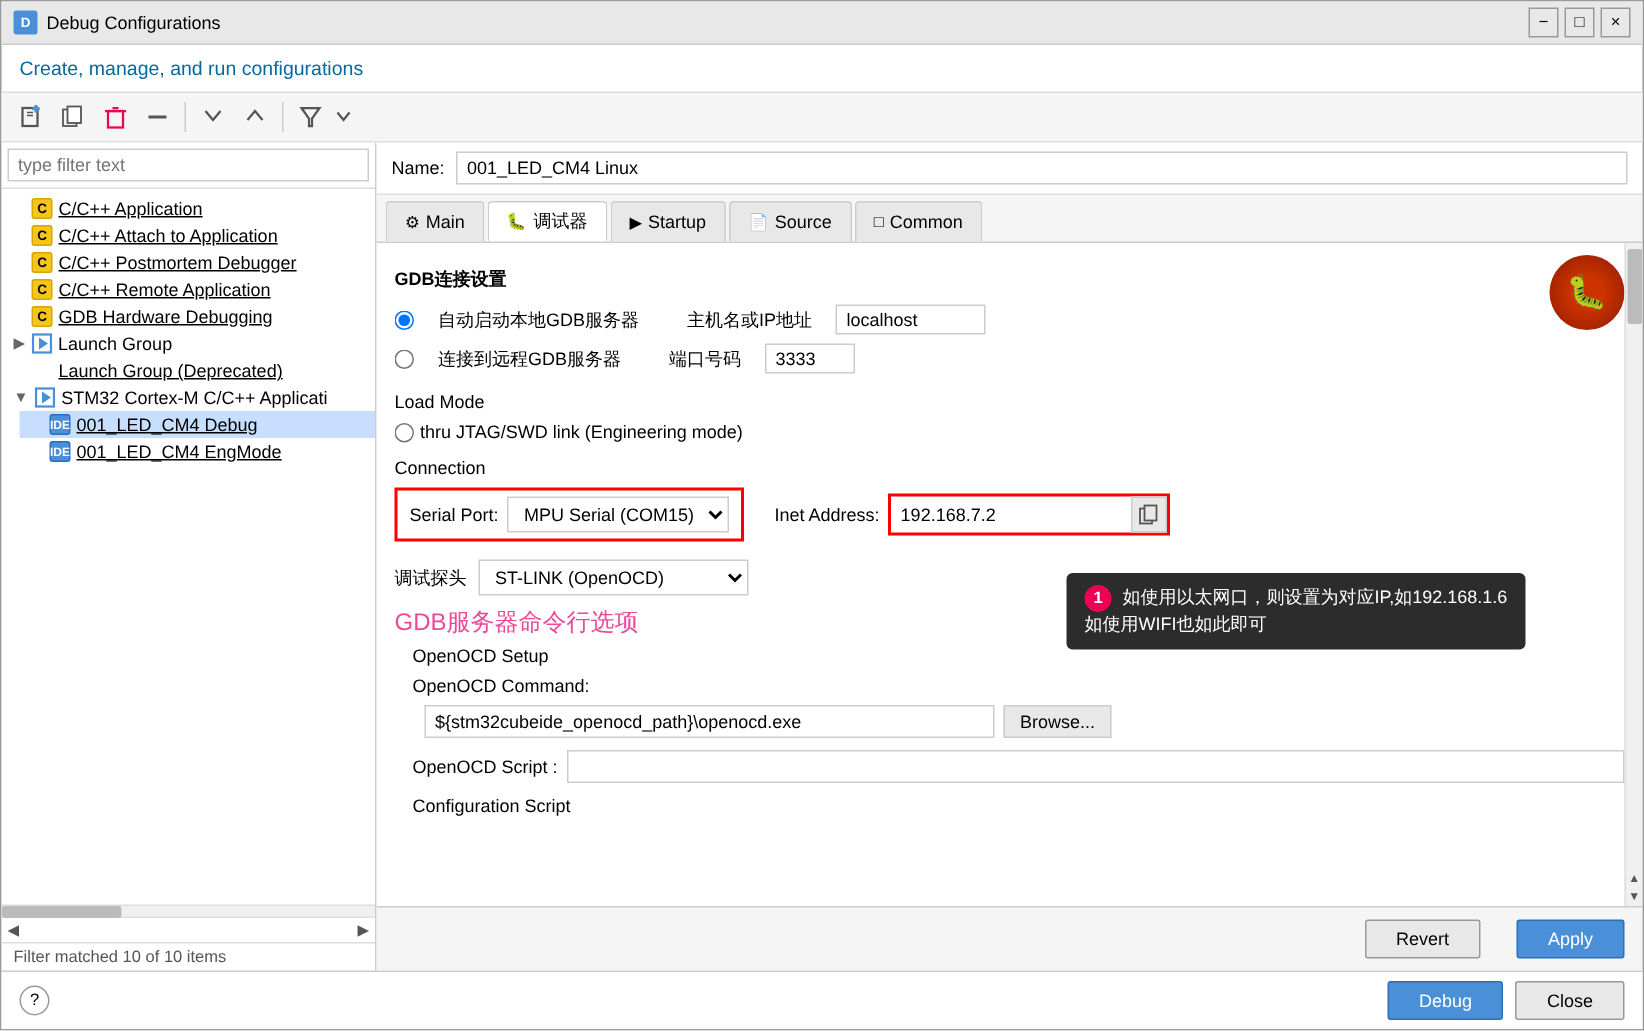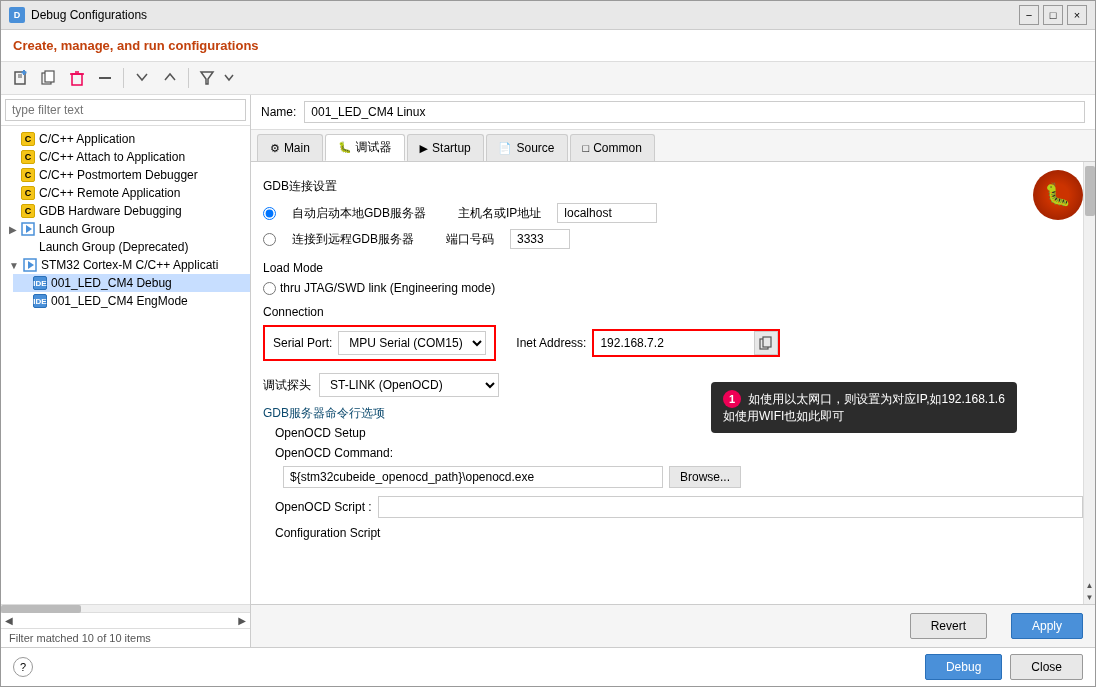--- a/index.html
+++ b/index.html
@@ -8,39 +8,39 @@
     .window { width: 1096px; height: 687px; background: #fff; border: 1px solid #999; display: flex; flex-direction: column; }
 
     .title-bar { background: #e8e8e8; padding: 4px 8px; display: flex; align-items: center; justify-content: space-between; border-bottom: 1px solid #ccc; min-height: 28px; }
     .title-bar-left { display: flex; align-items: center; gap: 6px; }
     .title-bar-icon { width: 16px; height: 16px; background: #4a90d9; border-radius: 2px; display: flex; align-items: center; justify-content: center; color: #fff; font-size: 9px; font-weight: bold; }
     .title-bar-text { font-size: 12px; font-weight: normal; }
     .title-bar-controls { display: flex; gap: 4px; }
     .title-btn { width: 20px; height: 20px; border: 1px solid #999; background: #e8e8e8; cursor: pointer; display: flex; align-items: center; justify-content: center; font-size: 11px; }
 
     .header-section { padding: 8px 12px; border-bottom: 1px solid #ddd; }
-    .header-title { font-size: 13px; font-weight: bold; color: #c2410c; }
+    .header-title { font-size: 13px; font-weight: normal; color: #0369a1; }
 
     .toolbar { padding: 4px 8px; border-bottom: 1px solid #ddd; display: flex; gap: 4px; align-items: center; background: #f5f5f5; }
     .toolbar-btn { width: 24px; height: 24px; border: 1px solid transparent; background: transparent; cursor: pointer; display: flex; align-items: center; justify-content: center; border-radius: 2px; }
     .toolbar-sep { width: 1px; height: 20px; background: #ccc; margin: 0 2px; }
 
     .main-content { display: flex; flex: 1; overflow: hidden; }
 
     .left-panel { width: 250px; border-right: 1px solid #ccc; display: flex; flex-direction: column; background: #fff; }
     .filter-input-wrap { padding: 4px; border-bottom: 1px solid #ddd; }
     .filter-input { width: 100%; border: 1px solid #ccc; padding: 3px 6px; font-size: 12px; color: #888; }
 
     .tree { flex: 1; overflow-y: auto; padding: 4px 0; }
     .tree-item { padding: 2px 8px 2px 20px; cursor: pointer; display: flex; align-items: center; gap: 4px; white-space: nowrap; }
     .tree-item.selected { background: #c7deff; }
     .tree-item .item-icon { width: 14px; height: 14px; font-size: 11px; display: flex; align-items: center; justify-content: center; font-weight: bold; border: 1px solid; border-radius: 2px; flex-shrink: 0; }
     .tree-item .item-icon.c-icon { background: #f5c518; border-color: #d4a800; color: #000; font-size: 9px; }
     .tree-item .item-icon.ide-icon { background: #4a90d9; border-color: #2a70b9; color: #fff; font-size: 8px; }
-    .tree-item .item-text { font-size: 12px; }
+    .tree-item .item-text { font-size: 12px; text-decoration: underline; }
     .tree-group { padding: 2px 8px 2px 8px; cursor: pointer; display: flex; align-items: center; gap: 4px; }
     .tree-group .arrow { font-size: 10px; color: #666; }
     .tree-group .group-icon { width: 14px; height: 14px; display: flex; align-items: center; justify-content: center; }
     .tree-expand { padding-left: 12px; }
 
     .left-panel-bottom { display: flex; flex-direction: column; border-top: 1px solid #ddd; }
     .scrollbar-area { height: 8px; background: #f0f0f0; border-bottom: 1px solid #ddd; position: relative; }
     .scrollbar-thumb { height: 8px; width: 80px; background: #bbb; position: absolute; top: 0; left: 0; border-radius: 2px; }
     .left-arrows { display: flex; justify-content: space-between; padding: 2px 4px; }
     .left-arrow-btn { cursor: pointer; color: #555; font-size: 10px; }
@@ -52,21 +52,21 @@
     .name-label { font-size: 12px; font-weight: normal; }
     .name-input { flex: 1; border: 1px solid #ccc; padding: 3px 6px; font-size: 12px; }
 
     .tabs { display: flex; border-bottom: 1px solid #ccc; background: #f5f5f5; padding: 4px 6px 0; gap: 2px; }
     .tab { padding: 4px 12px; border: 1px solid #ccc; border-bottom: none; background: #e8e8e8; cursor: pointer; font-size: 12px; border-radius: 3px 3px 0 0; display: flex; align-items: center; gap: 4px; }
     .tab.active { background: #fff; border-bottom: 1px solid #fff; position: relative; z-index: 1; }
     .tab-icon { font-size: 11px; }
 
     .config-area { flex: 1; overflow-y: auto; padding: 12px; background: #fff; position: relative; }
 
-    .section-title { font-size: 12px; font-weight: normal; margin-bottom: 8px; margin-top: 4px; }
+    .section-title { font-size: 12px; font-weight: bold; margin-bottom: 8px; margin-top: 4px; }
     .section-group { margin-bottom: 12px; }
 
     .radio-row { display: flex; align-items: center; gap: 16px; margin-bottom: 6px; }
     .radio-row input[type=radio] { margin: 0; }
     .radio-row label { font-size: 12px; }
     .field-input { border: 1px solid #ccc; padding: 2px 6px; font-size: 12px; }
 
     .load-mode-section { margin-bottom: 10px; }
     .load-mode-label { font-size: 12px; font-weight: normal; margin-bottom: 6px; }
     .radio-options { display: flex; align-items: center; gap: 20px; }
@@ -114,21 +114,21 @@
     .footer-bar { padding: 6px 12px; border-top: 1px solid #ccc; display: flex; justify-content: space-between; align-items: center; background: #fff; }
     .footer-left { display: flex; gap: 8px; align-items: center; }
     .footer-help { width: 20px; height: 20px; border: 1px solid #999; border-radius: 50%; display: flex; align-items: center; justify-content: center; font-size: 11px; cursor: pointer; }
     .footer-debug-btn { padding: 5px 20px; border: 1px solid #2a70b9; background: #4a90d9; color: #fff; cursor: pointer; font-size: 12px; border-radius: 2px; }
     .footer-close-btn { padding: 5px 20px; border: 1px solid #999; background: #e8e8e8; cursor: pointer; font-size: 12px; border-radius: 2px; }
     .footer-right { display: flex; gap: 8px; }
 
     .bug-icon { position: absolute; top: 8px; right: 12px; }
     .bug-circle { width: 50px; height: 50px; background: radial-gradient(circle, #cc3300 30%, #8b1a00 100%); border-radius: 50%; display: flex; align-items: center; justify-content: center; color: #ffcc00; font-size: 22px; }
 
-    .gdb-section-title { font-size: 12px; font-weight: normal; color: #0c4a6e; margin-bottom: 4px; }
+    .gdb-section-title { font-size: 16px; font-weight: normal; color: #ec4899; margin-bottom: 4px; }
   </style>
 </head>
 <body>
 
 <div class="window">
 
   <div class="title-bar">
     <div class="title-bar-left">
       <div class="title-bar-icon">D</div>
       <span class="title-bar-text">Debug Configurations</span>

